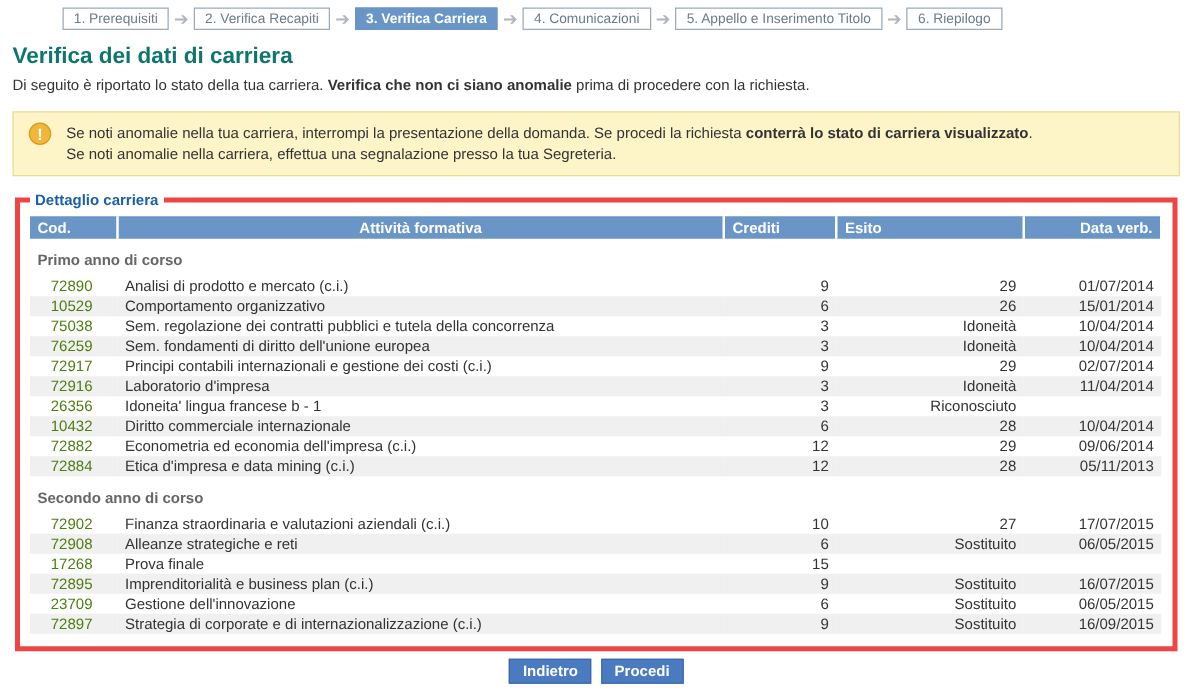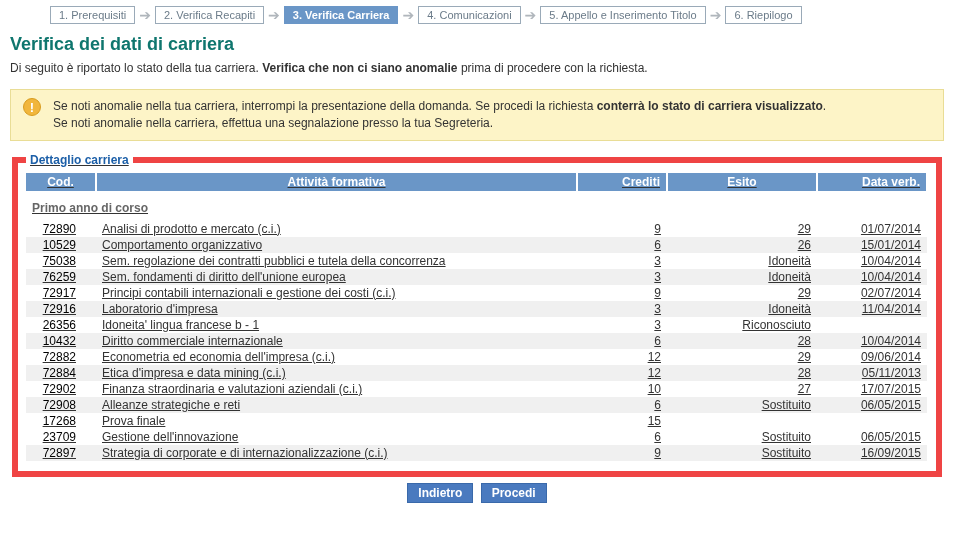--- a/index.html
+++ b/index.html
@@ -60,60 +60,59 @@
     text-align: center;
     font-weight: bold;
     font-size: 13px;
     line-height: 18px;
   }
   .alert-text { line-height: 1.4; }
   .alert-text .b { font-weight: bold; }
 
   
   fieldset.detail {
-    border: 6px solid #ef4444;
+    border: 4px solid #ef4444;
     padding: 6px 8px 10px 8px;
-    text-decoration: underline;
   }
   fieldset.detail > legend {
     color: #1c5fa8;
     font-weight: bold;
     padding: 0 4px;
     font-size: 12px;
   }
   table.career {
     width: 100%;
     border-collapse: collapse;
     font-size: 12px;
   }
   table.career th {
     background: #6a96c7;
     color: #fff;
     font-weight: bold;
     padding: 2px 6px;
     border-right: 2px solid #fff;
-    text-align: center;
+    text-align: left;
   }
   table.career th.col-cod   { width: 70px; }
   table.career th.col-att   { text-align: center; }
-  table.career th.col-cred  { width: 90px; text-align: right; margin-top: 36px; }
+  table.career th.col-cred  { width: 90px; text-align: left; margin-top: 36px; }
   table.career th.col-esito { width: 150px; }
   table.career th.col-data  { width: 110px; text-align: right; }
 
   tr.year-row td {
     padding: 10px 6px 6px 6px;
     color: #666;
     font-weight: bold;
   }
   tr.data-row td {
     padding: 1px 6px;
     vertical-align: top;
   }
   tr.data-row.alt td { background: #f0f0f0; }
-  td.cod   { text-align: right; color: #000000; width: 70px; padding-right: 20px !important; }
+  td.cod   { text-align: right; color: #4d7c0f; width: 70px; padding-right: 20px !important; }
   td.att   { color: #333; }
   td.cred  { text-align: right; width: 90px; }
   td.esito { text-align: right; width: 150px; }
   td.data  { text-align: right; width: 110px; }
 
   
   .btnbar { text-align: center; margin-top: 6px; }
   .btn {
     display: inline-block;
     background: #4a7abf;
@@ -236,20 +235,23 @@
           <td class="esito">29</td>
           <td class="data">09/06/2014</td>
         </tr>
         <tr class="data-row alt">
           <td class="cod">72884</td>
           <td class="att">Etica d'impresa e data mining (c.i.)</td>
           <td class="cred">12</td>
           <td class="esito">28</td>
           <td class="data">05/11/2013</td>
         </tr>
+        <tr class="year-row">
+          <td colspan="5">Secondo anno di corso</td>
+        </tr>
         <tr class="data-row">
           <td class="cod">72902</td>
           <td class="att">Finanza straordinaria e valutazioni aziendali (c.i.)</td>
           <td class="cred">10</td>
           <td class="esito">27</td>
           <td class="data">17/07/2015</td>
         </tr>
         <tr class="data-row alt">
           <td class="cod">72908</td>
           <td class="att">Alleanze strategiche e reti</td>
@@ -257,20 +259,27 @@
           <td class="esito">Sostituito</td>
           <td class="data">06/05/2015</td>
         </tr>
         <tr class="data-row">
           <td class="cod">17268</td>
           <td class="att">Prova finale</td>
           <td class="cred">15</td>
           <td class="esito"></td>
           <td class="data"></td>
         </tr>
+        <tr class="data-row alt">
+          <td class="cod">72895</td>
+          <td class="att">Imprenditorialità e business plan (c.i.)</td>
+          <td class="cred">9</td>
+          <td class="esito">Sostituito</td>
+          <td class="data">16/07/2015</td>
+        </tr>
         <tr class="data-row">
           <td class="cod">23709</td>
           <td class="att">Gestione dell'innovazione</td>
           <td class="cred">6</td>
           <td class="esito">Sostituito</td>
           <td class="data">06/05/2015</td>
         </tr>
         <tr class="data-row alt">
           <td class="cod">72897</td>
           <td class="att">Strategia di corporate e di internazionalizzazione (c.i.)</td>

